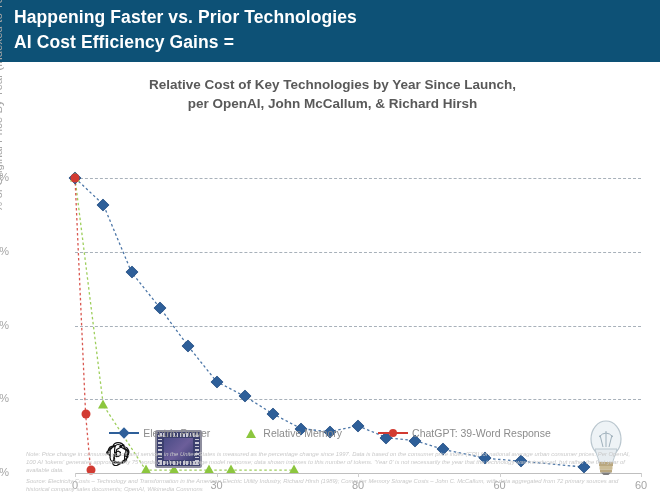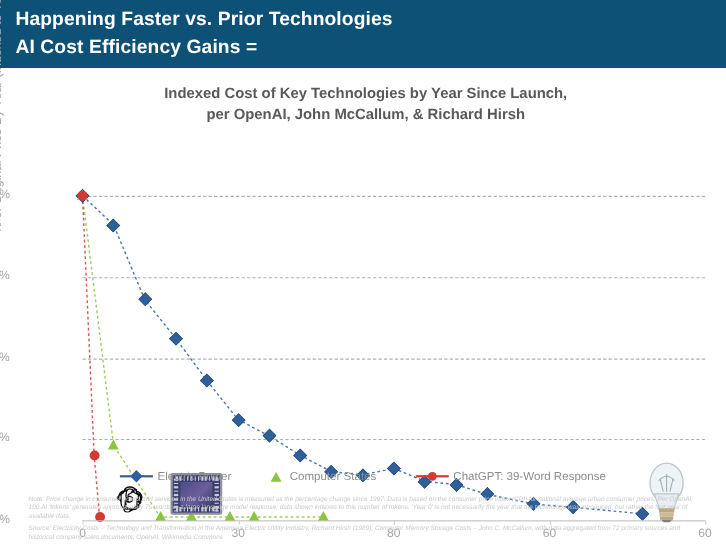--- a/index.html
+++ b/index.html
@@ -112,21 +112,21 @@
 <body>
 
 <div id="banner">
   <div class="tline">Happening Faster vs. Prior Technologies</div>
   <div class="tline">AI Cost Efficiency Gains =</div>
 </div>
 
 <div id="chart-area">
 
   <div id="chart-title">
-    <div>Indexed Cost of Key Technologies by Year Since Launch,</div>
+    <div>Relative Cost of Key Technologies by Year Since Launch,</div>
     <div>per OpenAI, John McCallum, &amp; Richard Hirsh</div>
   </div>
 
   <div id="ylabel">% of Original Price By Year (Indexed to Year 0)</div>
 
   <div id="plot">
     <svg id="svg-layer" width="566" height="295" style="position:absolute;left:0;top:0;overflow:visible">
         <polyline points="0,0 28.3,26.55000000000001 56.6,94.39999999999998 84.89999999999999,129.79999999999998 113.2,168.15 141.5,203.55 169.79999999999998,218.3 198.1,236 226.4,250.75 254.70000000000002,253.7 283,247.8 311.3,259.6 339.59999999999997,262.55 367.90000000000003,271.4 410.34999999999997,280.25 445.72499999999997,283.2 509.40000000000003,289.1" fill="none" stroke="#2e5f99" stroke-width="1.3" stroke-dasharray="2.5,2.5" opacity="0.85"></polyline>
         <polyline points="0,0 28.3,227.14999999999998 70.75,292.05 99.05,292.05 134.42499999999998,292.05 155.65,292.05 219.32500000000002,292.05" fill="none" stroke="#8cc63e" stroke-width="1.3" stroke-dasharray="2.5,2.5" opacity="0.85"></polyline>
         <polyline points="0,0 10.612499999999999,236 15.565000000000001,292.05" fill="none" stroke="#d23b32" stroke-width="1.3" stroke-dasharray="2.5,2.5" opacity="0.85"></polyline>
@@ -253,21 +253,21 @@
 
   <div id="legend">
     <div class="leg-item">
       <span class="leg-line blue">
           <span class="leg-sym d"></span>
         </span>
       <span>Electric Power</span>
     </div>
     <div class="leg-item">
       <span class="leg-tri"></span>
-      <span>Computer States</span>
+      <span>Relative Memory</span>
     </div>
     <div class="leg-item">
       <span class="leg-line red">
           <span class="leg-sym c"></span>
         </span>
       <span>ChatGPT: 39-Word Response</span>
     </div>
   </div>
 
   <div id="notes">

